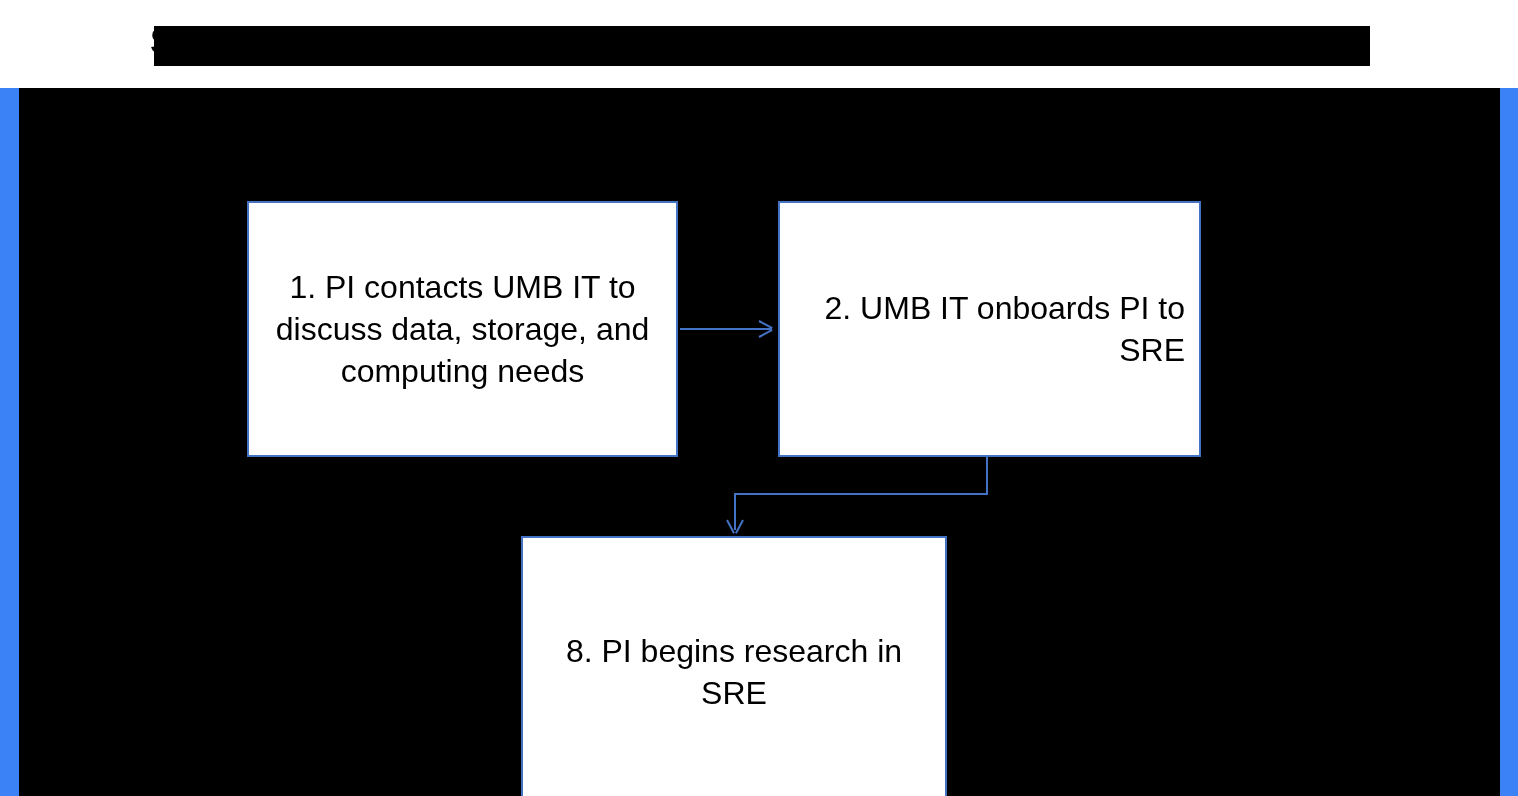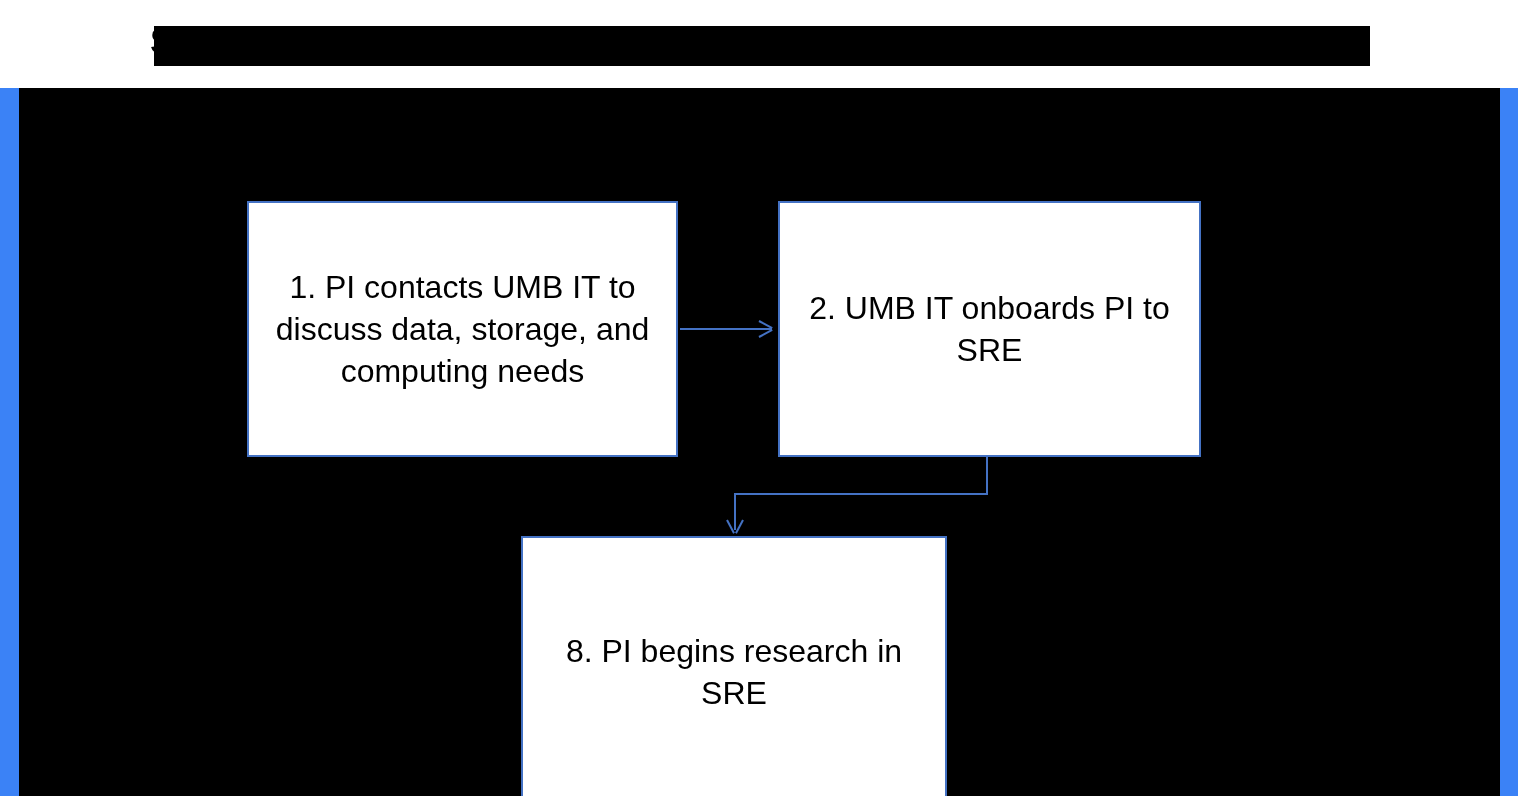--- a/index.html
+++ b/index.html
@@ -53,21 +53,21 @@
     color:#000000;
     font-size:32px;
     line-height:42px;
     font-weight:400;
     padding:0 14px;
     white-space:pre-line;
   }
 
   
   #node-1{ left:228px; top:113px; width:431px; height:256px; }
-  #node-2{ left:759px; top:113px; width:423px; height:256px; }
+  #node-2{ left:759px; top:113px; width:423px; height:256px;text-align:right; }
   #node-3{ left:502px; top:448px; width:426px; height:272px; }
 
   
   .conn{position:absolute;}
   .seg-h{position:absolute;height:2px;background:#4472C4;}
   .seg-v{position:absolute;width:2px;background:#4472C4;}
   
   .chev{position:absolute;}
   .chev i{position:absolute;display:block;background:#4472C4;}
 </style>

